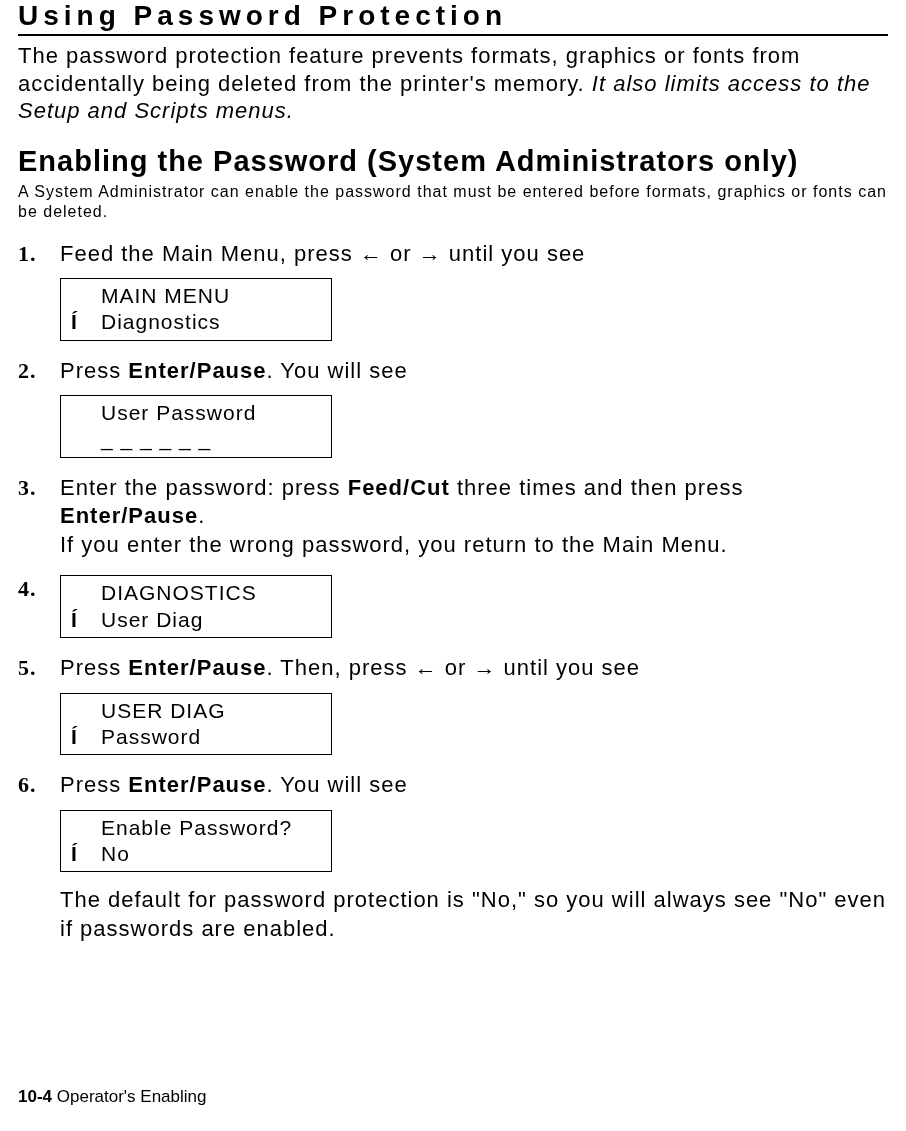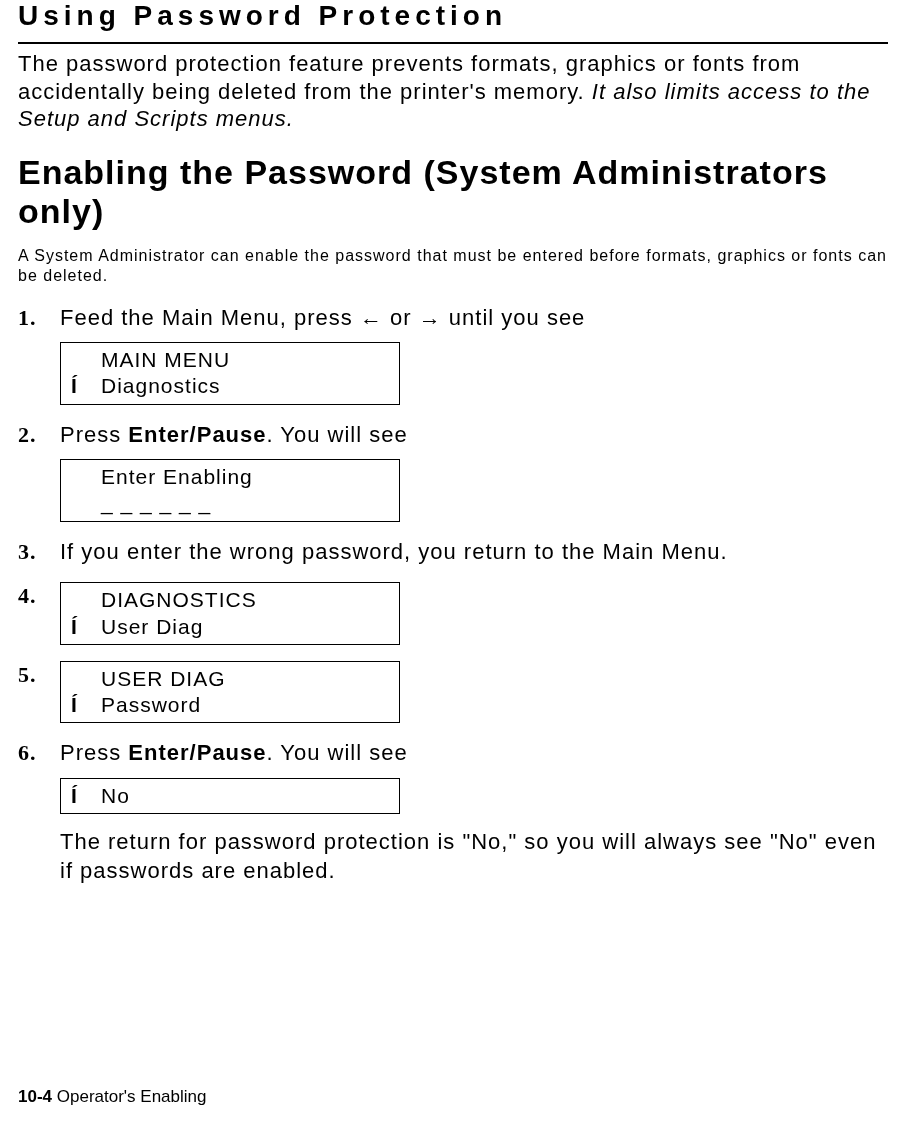--- a/index.html
+++ b/index.html
@@ -16,35 +16,35 @@
     min-height: 1131px;
     padding: 0 18px 0 18px;
     box-sizing: border-box;
     position: relative;
   }
   .h1 {
     font-size: 28px;
     font-weight: bold;
     letter-spacing: 5px;
     border-bottom: 2px solid #000;
-    padding-bottom: 10px;
+    padding-bottom: 2px;
     margin: 0 0 6px 0;
   }
   .intro {
     font-size: 22px;
     letter-spacing: 1px;
     line-height: 1.25;
     margin: 0 0 20px 0;
   }
   .italic { font-style: italic; }
   .h2 {
-    font-size: 34px;
-    font-weight: bold;
-    letter-spacing: 1px;
-    margin: 0 0 15px 0;
+    font-size: 29px;
+    font-weight: bold;
+    letter-spacing: 1px;
+    margin: 0 0 4px 0;
   }
   .para {
     font-size: 16px;
     letter-spacing: 1px;
     line-height: 1.25;
     margin: 0 0 18px 0;
   }
   ol.steps {
     list-style: none;
     padding: 0;
@@ -66,21 +66,21 @@
     left: 0;
     top: 0;
     font-family: "Times New Roman", Times, serif;
     font-weight: bold;
     font-size: 22px;
   }
   .step-text { display: block; }
   .bold { font-weight: bold; }
   .lcd {
     border: 1.5px solid #000;
-    width: 340px;
+    width: 272px;
     margin: 10px 0 14px 0;
     padding: 4px 10px 4px 10px;
     box-sizing: border-box;
     position: relative;
     font-size: 21px;
     letter-spacing: 1px;
     line-height: 1.25;
   }
   .lcd .row {
     display: flex;
@@ -149,70 +149,80 @@
       </div>
     </li>
 
     <li>
       <span class="step-text">
         <span>Press </span><span class="bold">Enter/Pause</span><span>.  You will see</span>
       </span>
       <div class="lcd">
         <div class="row">
           <span class="arrow-cell"></span>
-          <span class="text-cell">Enter Enabling</span>
+          <span class="text-cell">User Password</span>
         </div>
         <div class="row">
           <span class="arrow-cell"></span>
           <span class="text-cell">_ _ _ _ _ _</span>
         </div>
       </div>
     </li>
 
     <li>
+      <span class="step-text">
+        <span>Enter the password:  press </span><span class="bold">Feed/Cut</span><span> three times and then press </span><span class="bold">Enter/Pause</span><span>.</span>
+      </span>
       <span class="step-text">If you enter the wrong password, you return to the Main Menu.</span>
     </li>
 
     <li>
       <div class="lcd">
         <div class="row">
           <span class="arrow-cell"></span>
           <span class="text-cell">DIAGNOSTICS</span>
         </div>
         <div class="row">
           <span class="arrow-cell arrow-glyph">Í</span>
           <span class="text-cell">User Diag</span>
         </div>
       </div>
     </li>
 
     <li>
+      <span class="step-text">
+        <span>Press </span><span class="bold">Enter/Pause</span><span>.  Then, press </span><span class="arrow-inline">←</span><span> or </span><span class="arrow-inline">→</span><span> until you see</span>
+      </span>
       <div class="lcd">
         <div class="row">
           <span class="arrow-cell"></span>
           <span class="text-cell">USER DIAG</span>
         </div>
         <div class="row">
           <span class="arrow-cell arrow-glyph">Í</span>
           <span class="text-cell">Password</span>
         </div>
       </div>
     </li>
 
     <li>
       <span class="step-text">
         <span>Press </span><span class="bold">Enter/Pause</span><span>.  You will see</span>
       </span>
       <div class="lcd">
         <div class="row">
+          <span class="arrow-cell"></span>
+          <span class="text-cell">Enable Password?</span>
+        </div>
+        <div class="row">
           <span class="arrow-cell arrow-glyph">Í</span>
           <span class="text-cell">No</span>
         </div>
       </div>
-      <div class="note-after">The return for password protection is "No," so you will always see "No" even if passwords are enabled.</div>
+      <div class="note-after">The default for password protection is "No," so you will always see "No" even if passwords are enabled.</div>
     </li>
 
   </ol>
 
   <div class="footer">
     <span class="pg">10-4</span><span>  Operator's Enabling</span>
   </div>
 
 </div>
 

